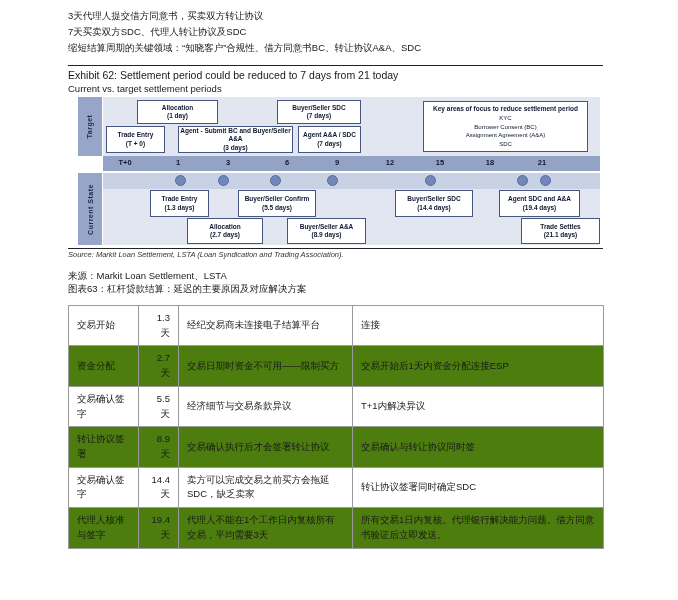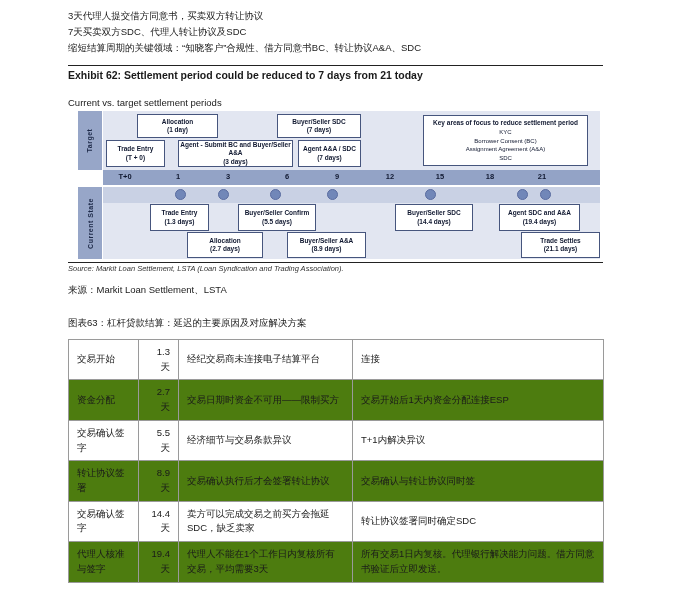--- a/index.html
+++ b/index.html
@@ -2,39 +2,39 @@
 <html><head>
 <meta charset="utf-8">
 <style>
   html,body{margin:0;padding:0;background:#fff;}
   body{width:678px;height:600px;font-family:"Liberation Sans",sans-serif;color:#1a1a1a;overflow:hidden;}
   .page{padding:8px 0 0 68px;width:535px;}
 
   .intro-line{font-size:9.5px;line-height:16px;white-space:nowrap;}
 
   .exhibit-rule{border-top:1px solid #222;width:535px;margin-top:9px;}
-  .ex-title{font-weight:bold;font-size:10.5px;margin-top:3px;}
-  .ex-sub{font-size:9.5px;margin:16px 0 3px;}
+  .ex-title{font-weight:normal;font-size:10.5px;margin-top:3px;}
+  .ex-sub{font-size:9.5px;margin:2px 0 3px;}
 
   .diagram{position:relative;width:535px;height:148px;}
   .vbar{position:absolute;background:#97a6c8;display:flex;align-items:center;justify-content:center;}
   .vbar span{transform:rotate(-90deg);white-space:nowrap;font-size:7px;font-weight:bold;color:#1c2847;letter-spacing:.5px;}
   .area{position:absolute;background:#e2e6f1;}
   .tlbar{position:absolute;background:#93a3c6;left:35px;top:59px;width:497px;height:15px;}
   .tlbl{position:absolute;top:2px;width:30px;text-align:center;font-size:7.5px;font-weight:bold;color:#101830;}
   .dotband{position:absolute;left:0;top:0;width:100%;height:16px;background:#c9d1e4;}
   .dot{position:absolute;top:2px;width:11px;height:11px;border-radius:50%;background:#7187b8;border:1px solid #5a6ca0;box-sizing:border-box;}
   .dbox{position:absolute;background:#fff;border:1px solid #46557d;display:flex;flex-direction:column;align-items:center;justify-content:center;text-align:center;font-size:6.5px;font-weight:bold;color:#101830;line-height:1.3;padding:1px;box-sizing:border-box;}
   .keybox{position:absolute;background:#fff;border:1px solid #46557d;left:320px;top:4px;width:165px;height:51px;display:flex;flex-direction:column;align-items:center;justify-content:center;text-align:center;font-size:6px;color:#101830;line-height:1.45;box-sizing:border-box;}
   .keybox .kh{font-weight:bold;font-size:6.5px;}
 
   .src-rule{border-top:1px solid #222;width:535px;margin-top:3px;}
   .src{font-style:italic;font-size:7.5px;color:#333;margin-top:1px;}
   .cnsrc{font-size:9.5px;margin-top:11px;}
-  .fig-title{font-size:9.5px;margin-top:20px;}
+  .fig-title{font-size:9.5px;margin-top:0;}
 
   table{border-collapse:collapse;margin-top:9px;width:535px;table-layout:fixed;}
   th,td{border:1px solid #9a9a9a;font-size:9.5px;font-weight:normal;padding:5px 8px;vertical-align:middle;text-align:left;line-height:1.55;}
   th{text-align:center;}
   tr.alt{background:#4d7c0f;}
   td.tcell{text-align:center;}
   .stack{display:inline-block;width:1em;word-break:break-all;line-height:1.5;}
   .tv{display:block;text-align:right;}
 </style>
 </head>

